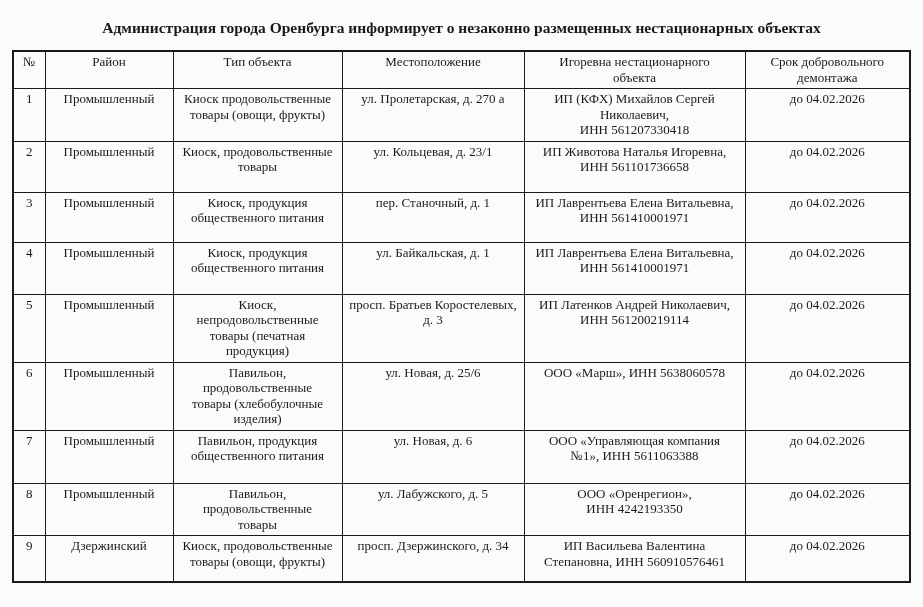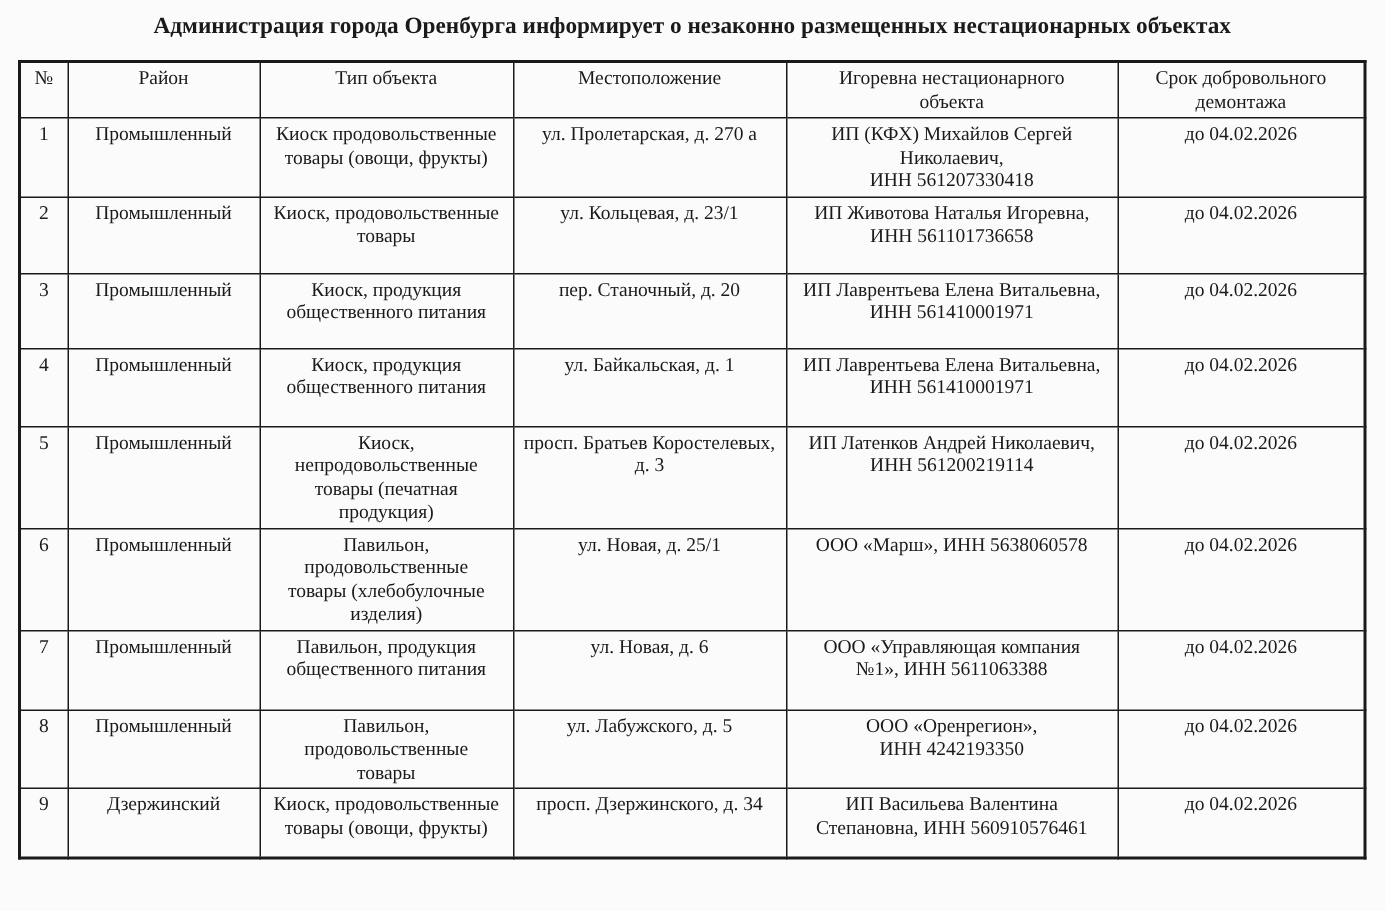--- a/index.html
+++ b/index.html
@@ -6,21 +6,21 @@
     margin: 0;
     padding: 0;
     background: #fbfbfb;
     font-family: "Liberation Serif", "DejaVu Serif", serif;
     color: #1a1a1a;
   }
   .page {
     width: 923px;
     height: 607px;
     box-sizing: border-box;
-    padding-top: 7px;
+    padding-top: 17px;
     overflow: hidden;
   }
   .doc-title {
     text-align: center;
     font-weight: bold;
     font-size: 15.5px;
     line-height: 21px;
     margin: 0 6px 12px 6px;
   }
   .doc-title div { white-space: nowrap; }
@@ -94,21 +94,21 @@
         <td>ул. Кольцевая, д. 23/1</td>
         <td>ИП Животова Наталья Игоревна,
 ИНН 561101736658</td>
         <td>до 04.02.2026</td>
       </tr>
       <tr style="height:50px">
         <td>3</td>
         <td>Промышленный</td>
         <td>Киоск, продукция
 общественного питания</td>
-        <td>пер. Станочный, д. 20</td>
+        <td>пер. Станочный, д. 1</td>
         <td>ИП Лаврентьева Елена Витальевна,
 ИНН 561410001971</td>
         <td>до 04.02.2026</td>
       </tr>
       <tr style="height:52px">
         <td>4</td>
         <td>Промышленный</td>
         <td>Киоск, продукция
 общественного питания</td>
         <td>ул. Байкальская, д. 1</td>
@@ -129,21 +129,21 @@
 ИНН 561200219114</td>
         <td>до 04.02.2026</td>
       </tr>
       <tr style="height:59px">
         <td>6</td>
         <td>Промышленный</td>
         <td>Павильон,
 продовольственные
 товары (хлебобулочные
 изделия)</td>
-        <td>ул. Новая, д. 25/1</td>
+        <td>ул. Новая, д. 25/6</td>
         <td>ООО «Марш», ИНН 5638060578</td>
         <td>до 04.02.2026</td>
       </tr>
       <tr style="height:53px">
         <td>7</td>
         <td>Промышленный</td>
         <td>Павильон, продукция
 общественного питания</td>
         <td>ул. Новая, д. 6</td>
         <td>ООО «Управляющая компания

